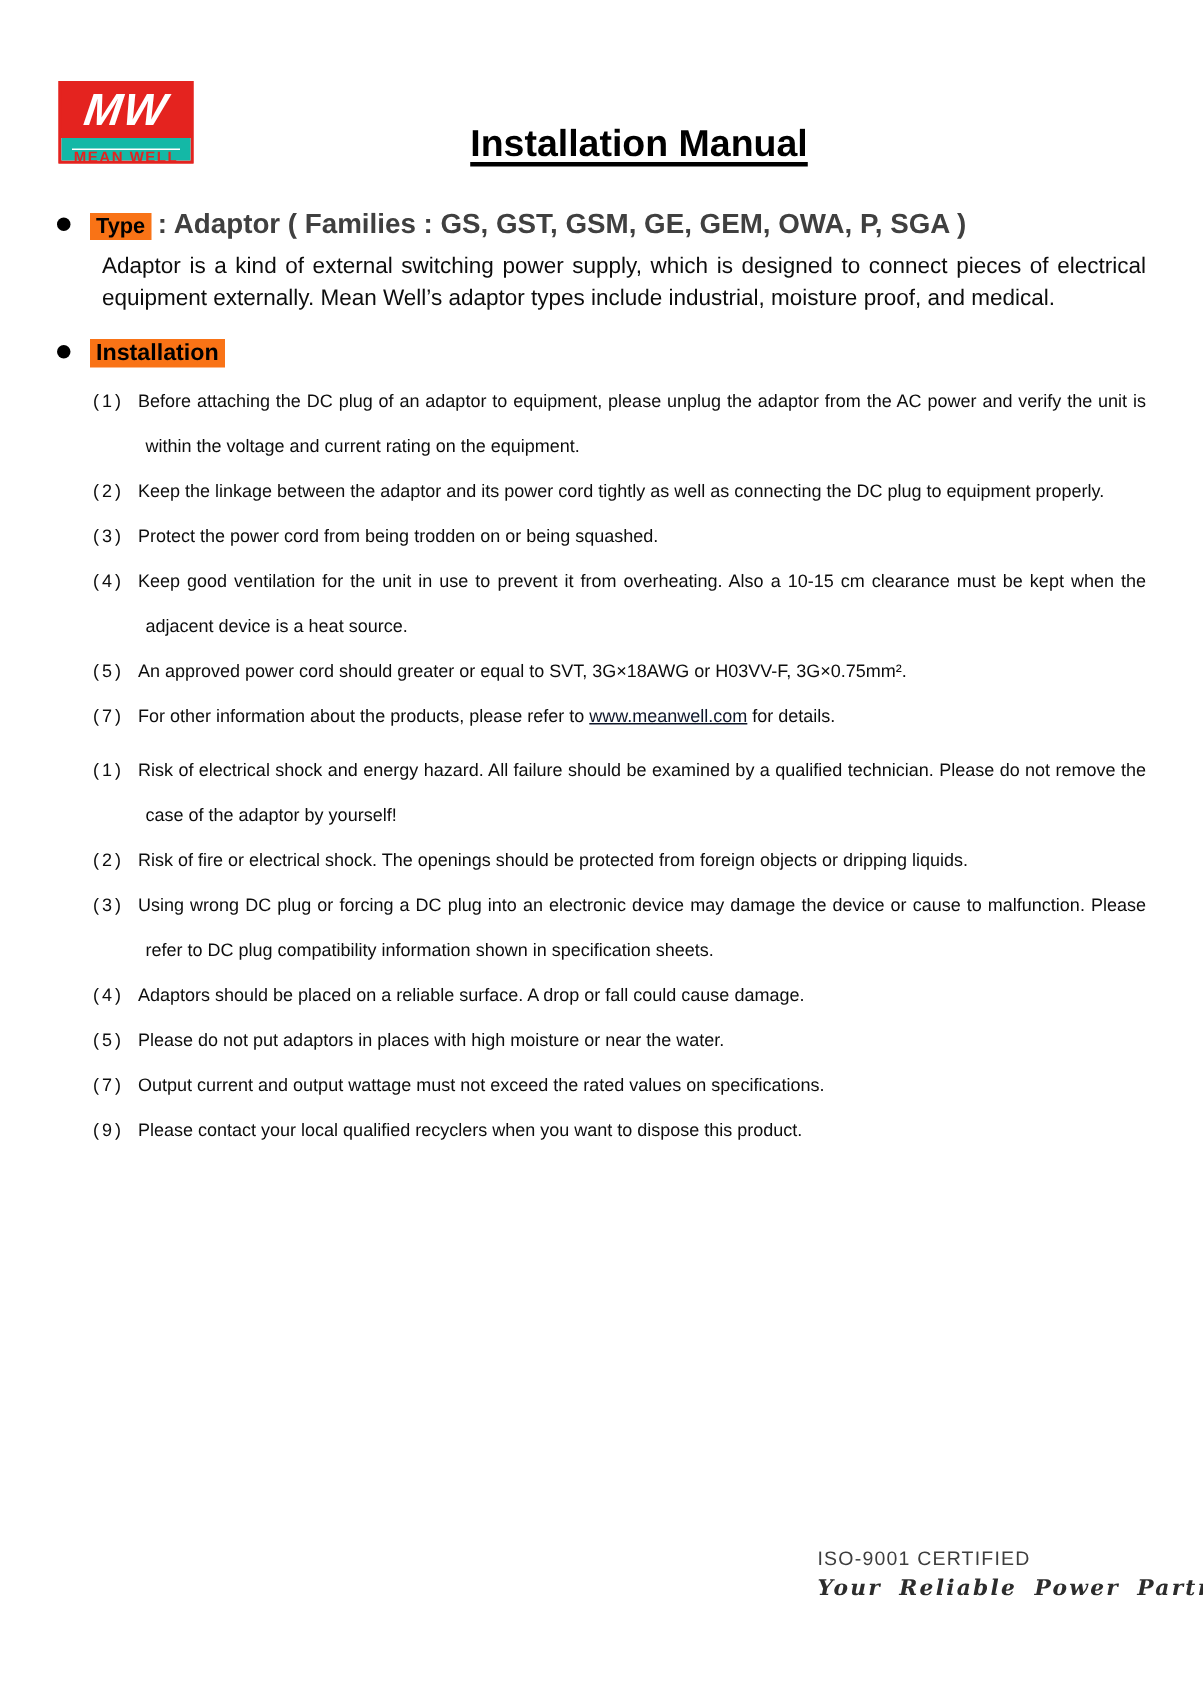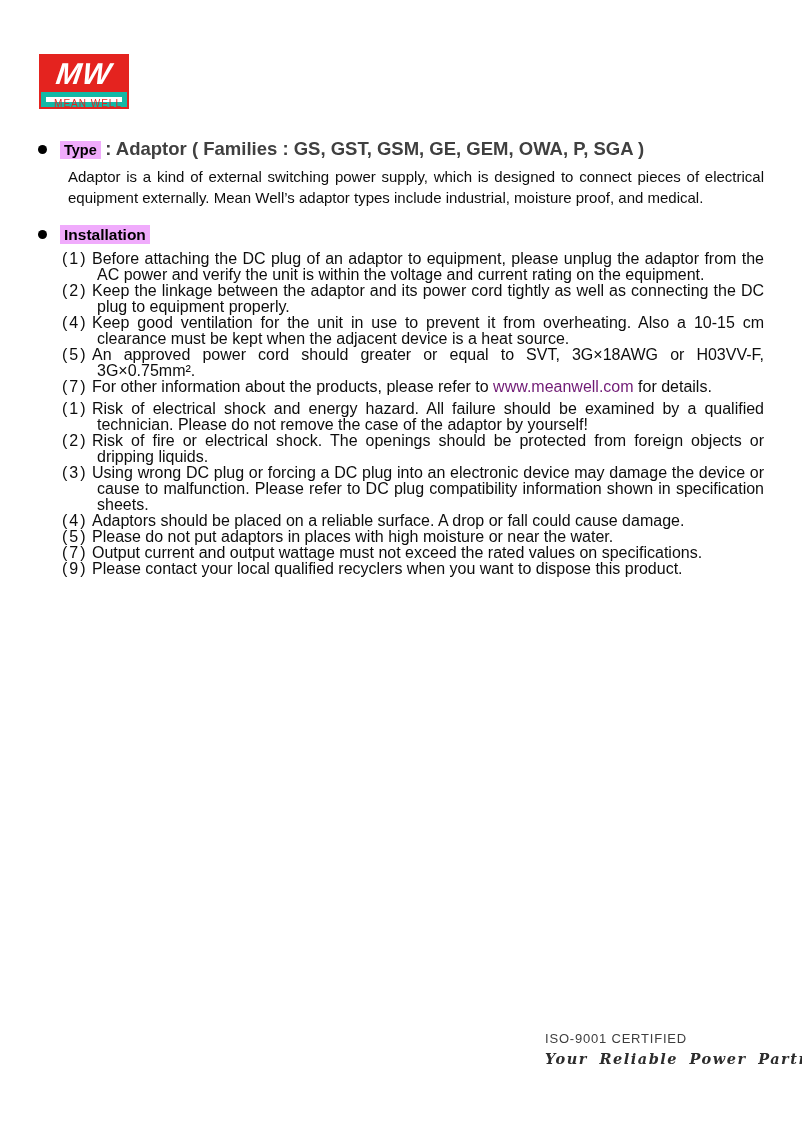--- a/index.html
+++ b/index.html
@@ -22,23 +22,23 @@
   }
   .logo-mw {
     flex:1; display:flex; align-items:center; justify-content:center;
     color:#fff; font-weight:bold; font-style:italic;
     font-size:30px; line-height:1;
     transform:skewX(-8deg);
     letter-spacing:1px;
     padding-bottom:1px;
   }
   .logo-name {
-    height:15px; background:#fff; border:5px solid #14b8a6;
-    color:#e4231f; font-weight:normal; font-size:10px;
-    letter-spacing:1px; text-align:right; line-height:13px;
+    height:15px; background:#fff; border:7px solid #14b8a6;
+    color:#e4231f; font-weight:bold; font-size:10px;
+    letter-spacing:1px; text-align:center; line-height:13px;
     white-space:nowrap;
   }
 
   
   .title {
     position:absolute; top:82px; left:0; width:100%;
     padding-left:50px;
     text-align:center;
     font-size:25px; font-weight:bold; line-height:28px;
     text-decoration:underline;
@@ -47,45 +47,45 @@
     color:#000;
   }
 
   
   .content { position:absolute; top:130px; left:38px; width:726px; }
 
   .bullet {
     display:inline-block; width:9px; height:9px; border-radius:50%;
     background:#000; vertical-align:middle; margin-bottom:3px;
   }
-  .hl { background:#f0abfc; font-weight:bold; padding:1px 4px; color:#000; }
+  .hl { background:#f97316; font-weight:bold; padding:1px 4px; color:#000; }
 
   .type-row { margin-top:6px; font-weight:bold; line-height:26px; white-space:nowrap; }
   .type-row .bullet { margin-right:13px; }
   .type-label { font-size:14.5px; }
   .type-rest { font-size:18.5px; color:#404040; }
 
   .sec-head { margin-top:17px; font-size:15.5px; line-height:20px; }
   .sec-head .bullet { margin-right:13px; }
 
   .para {
     margin:3px 0 12px 30px; width:696px;
     font-size:15px; line-height:21px; text-align:justify; color:#0d0d0d;
   }
 
   .items { margin-top:6px; }
   .item {
     padding-left:59px; text-indent:-35px;
-    font-size:16px; line-height:16px; text-align:justify; color:#0d0d0d;
+    font-size:12px; line-height:30px; text-align:justify; color:#0d0d0d;
   }
   .item .num {
     display:inline-block; width:30px; text-indent:0;
     letter-spacing:2px; white-space:nowrap;
   }
-  .link { color:#701a75; cursor:pointer; }
+  .link { color:#0f172a; text-decoration:underline; cursor:pointer; }
 
   
   .footer { position:absolute; top:1031px; left:545px; width:230px; text-align:left; }
   .footer-cert {
     font-size:13px; letter-spacing:0.8px; color:#3d3d3d; line-height:16px;
     white-space:nowrap;
   }
   .footer-slogan {
     margin-top:3px;
     font-family:"DejaVu Serif","Liberation Serif",serif;
@@ -97,36 +97,38 @@
 </head>
 <body>
 
 <div class="page">
 
   <div class="logo">
     <div class="logo-mw">MW</div>
     <div class="logo-name">MEAN WELL</div>
   </div>
 
+  <h1 class="title">Installation Manual</h1>
 
   <div class="content">
 
     <div class="type-row">
       <span class="bullet"></span><span class="type-label hl">Type</span>
       <span class="type-rest">: Adaptor ( Families : GS, GST, GSM, GE, GEM, OWA, P, SGA )</span>
     </div>
 
     <p class="para">Adaptor is a kind of external switching power supply, which is designed to connect pieces of electrical equipment externally. Mean Well’s adaptor types include industrial, moisture proof, and medical.</p>
 
     <div class="sec-head">
       <span class="bullet"></span><span class="hl">Installation</span>
     </div>
     <div class="items">
       <div class="item"><span class="num">(1)</span><span>Before attaching the DC plug of an adaptor to equipment, please unplug the adaptor from the AC power and verify the unit is within the voltage and current rating on the equipment.</span></div>
       <div class="item"><span class="num">(2)</span><span>Keep the linkage between the adaptor and its power cord tightly as well as connecting the DC plug to equipment properly.</span></div>
+      <div class="item"><span class="num">(3)</span><span>Protect the power cord from being trodden on or being squashed.</span></div>
       <div class="item"><span class="num">(4)</span><span>Keep good ventilation for the unit in use to prevent it from overheating. Also a 10-15 cm clearance must be kept when the adjacent device is a heat source.</span></div>
       <div class="item"><span class="num">(5)</span><span>An approved power cord should greater or equal to SVT, 3G×18AWG or H03VV-F, 3G×0.75mm².</span></div>
       <div class="item"><span class="num">(7)</span><span>For other information about the products, please refer to </span><a class="link">www.meanwell.com</a><span> for details.</span></div>
     </div>
 
     <div class="items">
       <div class="item"><span class="num">(1)</span><span>Risk of electrical shock and energy hazard. All failure should be examined by a qualified technician. Please do not remove the case of the adaptor by yourself!</span></div>
       <div class="item"><span class="num">(2)</span><span>Risk of fire or electrical shock. The openings should be protected from foreign objects or dripping liquids.</span></div>
       <div class="item"><span class="num">(3)</span><span>Using wrong DC plug or forcing a DC plug into an electronic device may damage the device or cause to malfunction. Please refer to DC plug compatibility information shown in specification sheets.</span></div>
       <div class="item"><span class="num">(4)</span><span>Adaptors should be placed on a reliable surface. A drop or fall could cause damage.</span></div>

